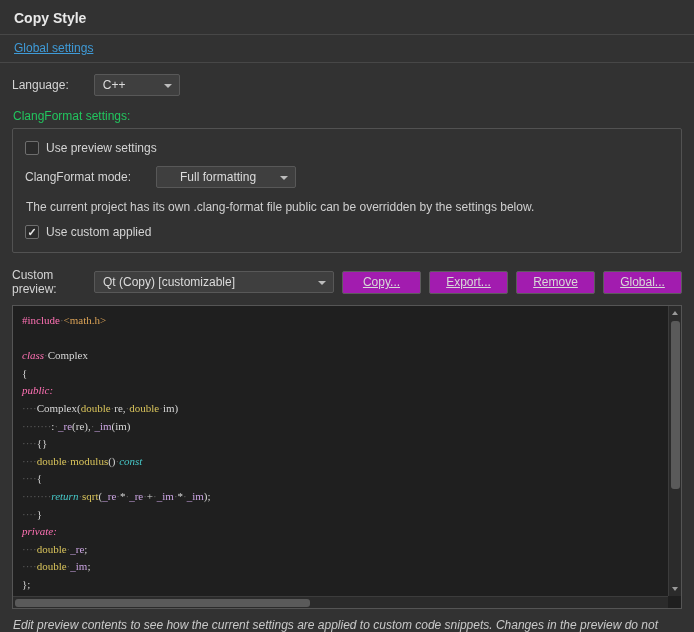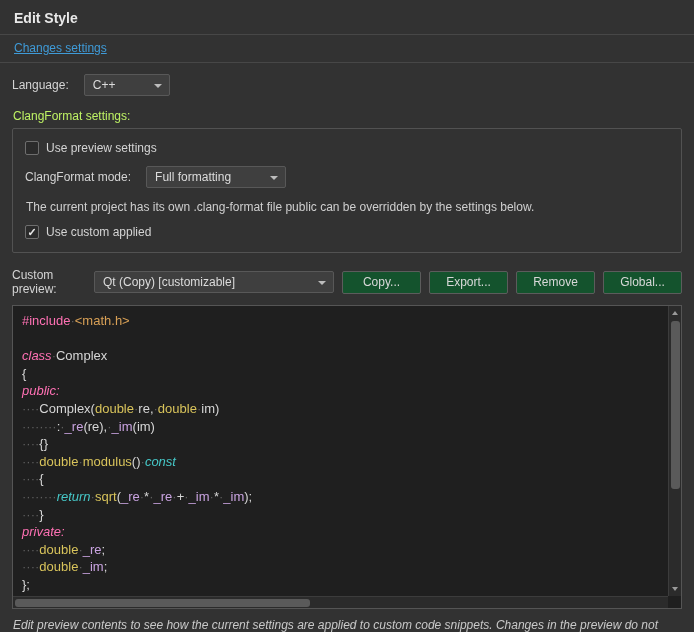--- a/index.html
+++ b/index.html
@@ -11,38 +11,38 @@
     font-size:12px;
     overflow:hidden;
   }
   .page { padding:6px 12px 0 12px; }
 
   h1.page-title { font-size:14px; font-weight:bold; color:#e9e9e9; padding:4px 2px 8px 2px; }
   .hr { border:none; border-top:1px solid #474747; margin:0 -12px; }
 
   a.link { color:#3f9bd8; text-decoration:underline; display:inline-block; padding:6px 2px 7px 2px; cursor:pointer; }
 
-  .row { display:flex; align-items:center; gap:15px; }
+  .row { display:flex; align-items:center; gap:25px; }
   .lang-row { margin:11px 0 13px 0; }
-  .section-label { margin:0 0 5px 1px; color:#bef264; }
+  .section-label { margin:0 0 5px 1px; color:#22c55e; }
 
   .combo {
     position:relative; height:22px; background:#3f3f3f;
     border:1px solid #585858; border-radius:2px;
     display:inline-flex; align-items:center;
     padding:0 24px 0 8px; color:#dcdcdc; cursor:pointer;
     white-space:nowrap;
   }
   .combo .arrow {
     position:absolute; right:7px; top:9px; width:0; height:0;
     border-left:4px solid transparent; border-right:4px solid transparent;
     border-top:4px solid #bcbcbc;
   }
   .combo.lang { min-width:86px; }
-  .combo.mode { min-width:140px; }
+  .combo.mode { min-width:140px;justify-content:center; }
   .combo.custom { min-width:240px; }
 
   .groupbox {
     border:1px solid #525252; border-radius:2px;
     padding:12px 12px 13px 12px; margin-bottom:15px;
   }
   .check-row { display:flex; align-items:center; gap:7px; cursor:pointer; }
   .check-row + .row { margin-top:11px; }
   .checkbox {
     width:14px; height:14px; background:#2b2b2b;
@@ -52,35 +52,36 @@
   }
   .checkbox.checked::after {
     content:"\2713"; color:#e6e6e6; font-size:11px; line-height:1; font-weight:bold;
   }
   .group-note { margin:12px 0 11px 1px; color:#cfcfcf; }
 
   .custom-row { gap:8px; }
   .custom-row .combo { flex:0 0 auto; }
   .btn {
     height:23px; min-width:79px; flex:1 1 auto;
-    background:#14532d; border:1px solid #5c5c5c; border-radius:2px;
+    background:#a21caf; border:1px solid #5c5c5c; border-radius:2px;
     color:#d8d8d8; font-family:"Liberation Sans",sans-serif; font-size:12px;
     cursor:pointer;
+    text-decoration:underline;
   }
 
   .editor {
     position:relative; margin-top:9px; height:304px;
     background:#1f1f1f; border:1px solid #555555;
     overflow:hidden;
   }
   .code {
     position:absolute; inset:4px 14px 13px 0;
     padding:2px 0 0 9px; overflow:hidden;
-    font-family:Liberation Sans, sans-serif;
-    font-size:13px; line-height:17.6px; white-space:pre;
+    font-family:Liberation Serif, serif;
+    font-size:11px; line-height:17.6px; white-space:pre;
   }
   .vscroll {
     position:absolute; top:0; right:0; bottom:12px; width:13px;
     background:#2b2b2b; border-left:1px solid #3c3c3c;
   }
   .vscroll .sb-btn { position:absolute; left:0; width:12px; height:12px; display:flex; align-items:center; justify-content:center; }
   .vscroll .up { top:1px; }
   .vscroll .down { bottom:1px; }
   .tri-up { width:0;height:0;border-left:3px solid transparent;border-right:3px solid transparent;border-bottom:4px solid #9a9a9a; }
   .tri-down { width:0;height:0;border-left:3px solid transparent;border-right:3px solid transparent;border-top:4px solid #9a9a9a; }
@@ -94,24 +95,24 @@
   .footnote {
     margin:8px 1px 0 1px; font-style:italic; color:#c9c9c9;
     font-size:12px; line-height:1.35;
   }
 </style>
 </head>
 <body>
 
 <div class="page">
 
-  <h1 class="page-title">Edit Style</h1>
+  <h1 class="page-title">Copy Style</h1>
   <hr class="hr">
 
-  <a class="link">Changes settings</a>
+  <a class="link">Global settings</a>
   <hr class="hr">
 
   <div class="row lang-row">
     <span>Language:</span>
     <div class="combo lang">
       <span>C++</span>
       <span class="arrow"></span>
     </div>
   </div>
 

